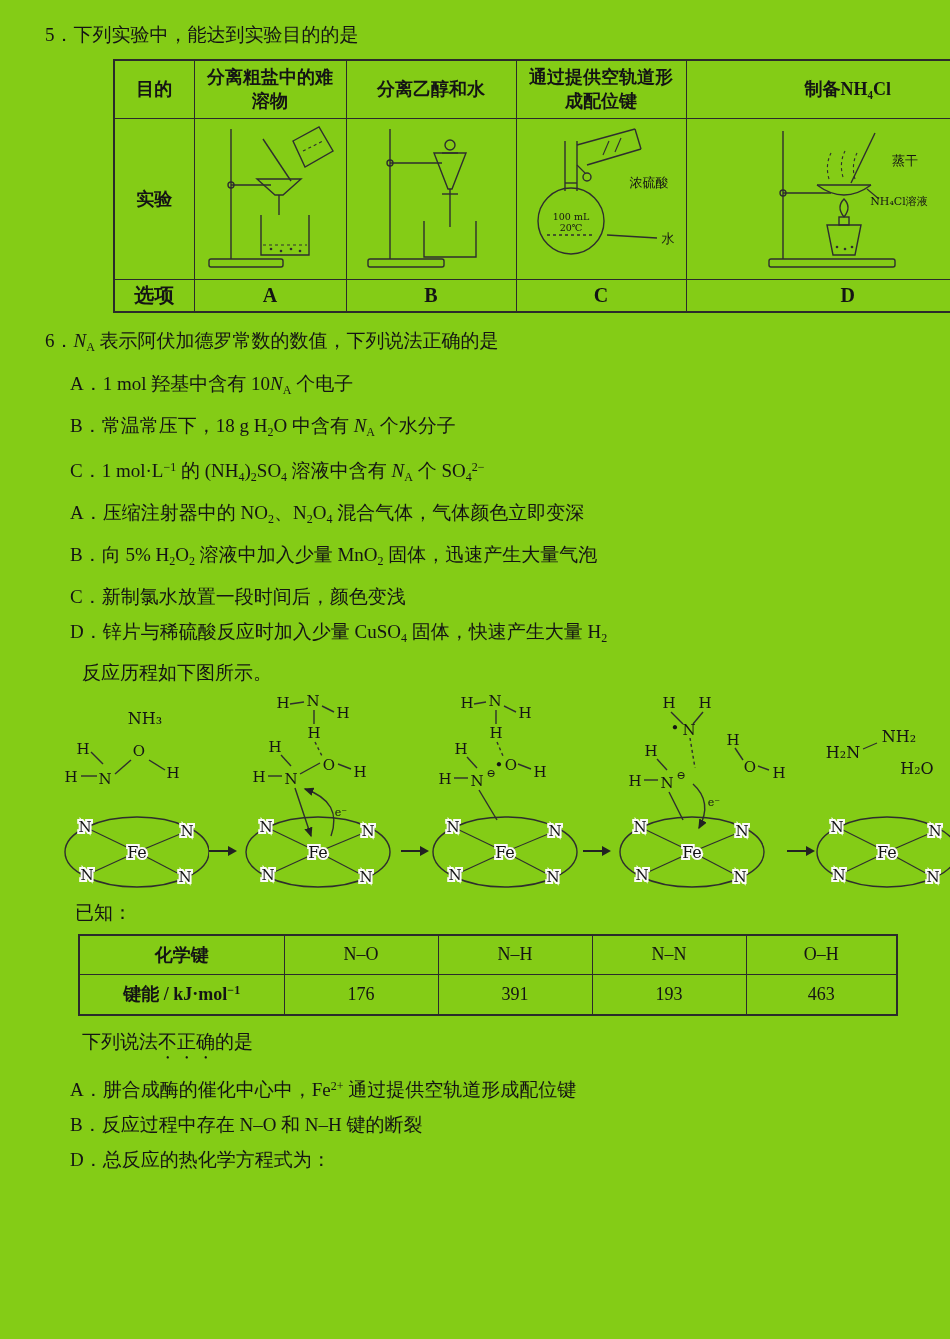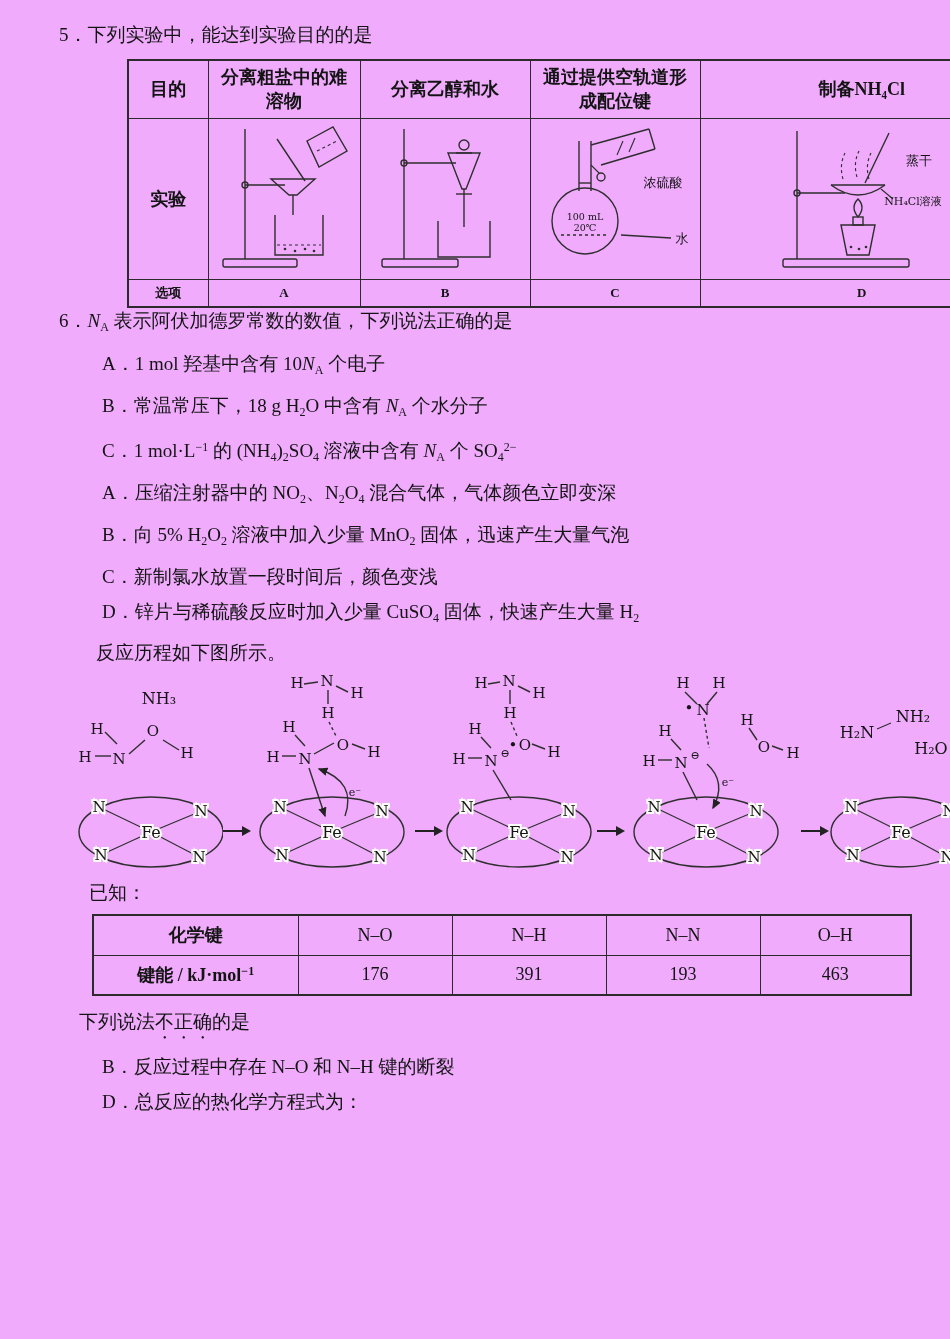--- a/index.html
+++ b/index.html
@@ -1,34 +1,34 @@
 <!DOCTYPE html>
 <html><head>
 <meta charset="utf-8">
 <style>
   * { box-sizing: border-box; margin: 0; padding: 0; }
   html,body { background:#f7f7f4; }
   body { font-family:"Liberation Serif","DejaVu Serif",serif; color:#141414; }
-  .page { position:relative; width:950px; height:1339px; background:#f0abfc; overflow:hidden;
-          padding:22px 45px 0 59px; }
+  .page { position:relative; width:950px; height:1339px; background:#84cc16; overflow:hidden;
+          padding:22px 45px 0 45px; }
 
   .stem { font-size:19px; line-height:26px; }
-  .opt  { font-size:19px; line-height:23px; margin:12px 0 0 43px; }
-  .block { }
+  .opt  { font-size:19px; line-height:23px; margin:12px 0 0 25px; }
+  .block { margin-top:15px; }
   sub { font-size:12px; vertical-align:-4px; }
   sup { font-size:12px; vertical-align:6px; }
 
   
   table.exp { border-collapse:collapse; margin:11px 0 0 68px; width:898px; table-layout:fixed; }
   table.exp td { border:1px solid #2b2b2b; text-align:center; vertical-align:middle; padding:2px 6px; }
   table.exp { border:2px solid #2b2b2b; }
   td.hd { font-weight:600; font-size:18px; line-height:24px; height:58px; }
   td.lab { font-weight:600; font-size:18px; }
   tr.exp-row td { height:158px; }
-  tr.opt-row td { height:28px; font-size:13px; font-weight:600; }
+  tr.opt-row td { height:28px; font-size:20px; font-weight:600; }
 
   
   table.bond { border-collapse:collapse; margin:8px 0 0 33px; width:820px; table-layout:fixed; border:2px solid #2b2b2b; }
   table.bond td { border:1px solid #2b2b2b; text-align:center; vertical-align:middle; height:40px; font-size:18px;margin-top:28px; }
   table.bond td.blab { font-weight:600; }
 
   
   .mech { display:flex; align-items:flex-start; margin:4px 0 0 14px; height:202px; }
   .mech svg { flex:none; }
   .rarrow { flex:none; width:26px; height:2px; background:#222; margin-top:160px; position:relative; }
@@ -385,17 +385,18 @@
     <tr>
       <td class="blab">键能 / kJ·mol<sup>−1</sup></td>
       <td>176</td>
       <td>391</td>
       <td>193</td>
       <td>463</td>
     </tr>
   </tbody>
     </table>
 
-  <div class="stem" style="margin:13px 0 0 20px">下列说法<span class="em-dots">不正确</span>的是</div>
+  <div class="stem" style="margin:13px 0 0 37px">下列说法<span class="em-dots">不正确</span>的是</div>
+  <div class="opt">A．肼合成酶的催化中心中，Fe<sup>2+</sup> 通过提供空轨道形成配位键</div>
   <div class="opt">B．反应过程中存在 N–O 和 N–H 键的断裂</div>
   <div class="opt">D．总反应的热化学方程式为：</div>
 
 </div>
 
 </body></html>

